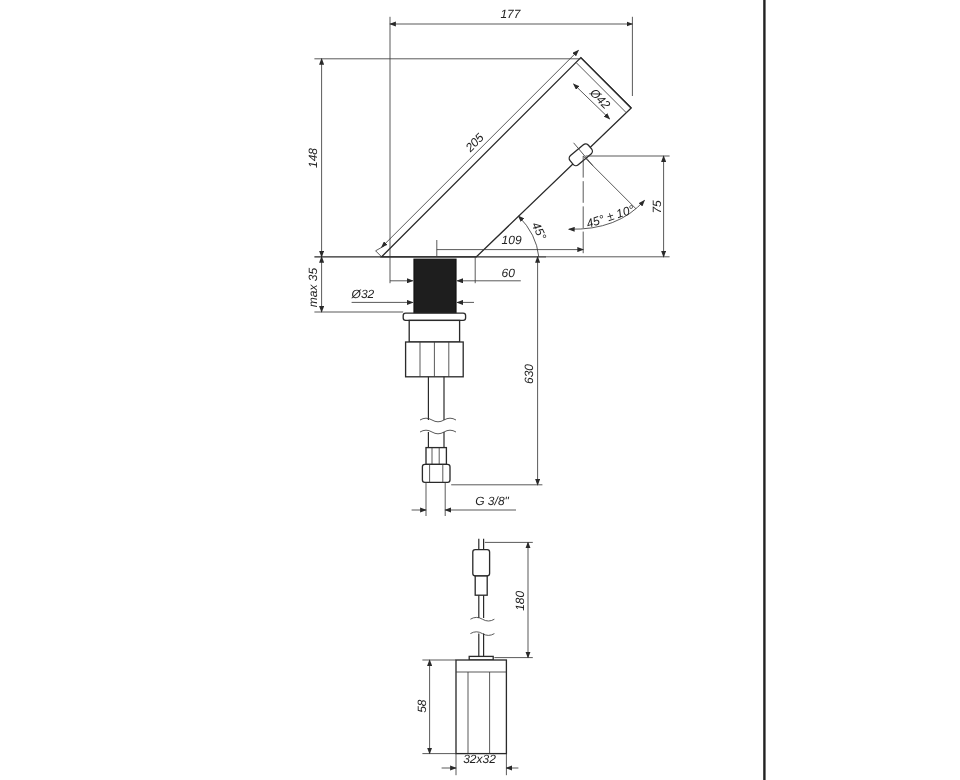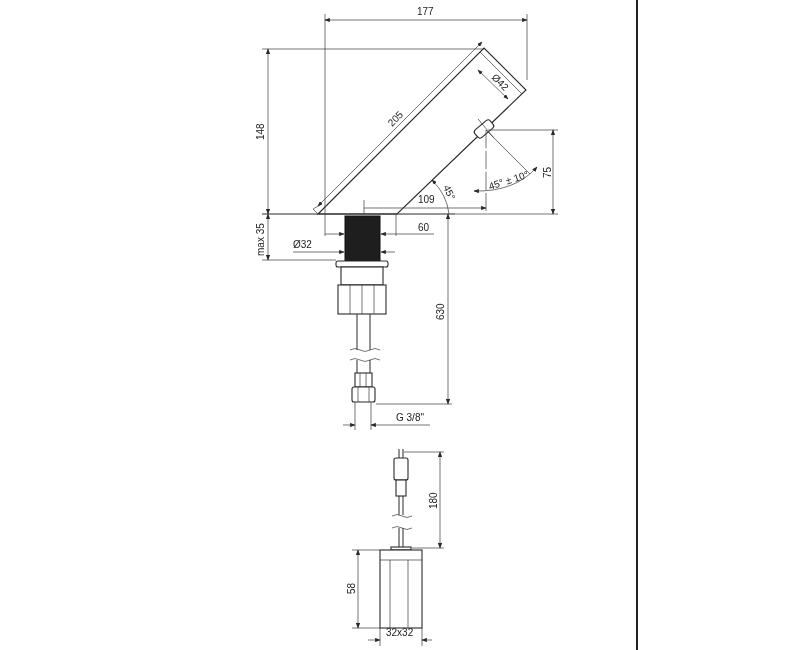--- a/index.html
+++ b/index.html
@@ -1,17 +1,17 @@
 <!DOCTYPE html>
 <html><head>
   <meta charset="utf-8">
   <style>
     html, body { margin: 0; padding: 0; background: #ffffff; }
     body { width: 800px; height: 650px; position: relative; overflow: hidden; }
-    .canvas { position: absolute; left: 0; top: 0; width: 656px; height: 650px; }
+    .canvas { position: absolute; left: 0; top: 0; width: 656px; height: 650px; font-style: italic; }
     svg text { font-family: "Liberation Sans", sans-serif; font-size: 10px; fill: #222; }
     .ln { stroke: #2a2a2a; stroke-width: 1; fill: none; }
     .thin { stroke: #3a3a3a; stroke-width: 0.7; fill: none; }
     .body { stroke: #2a2a2a; stroke-width: 1.1; fill: #ffffff; }
     .dark { fill: #1e1e1e; stroke: #111; stroke-width: 1; }
     .frame-line { position: absolute; left: 636px; top: 0; width: 2px; height: 650px; background: #222; }
   </style>
 </head>
 <body>
 

